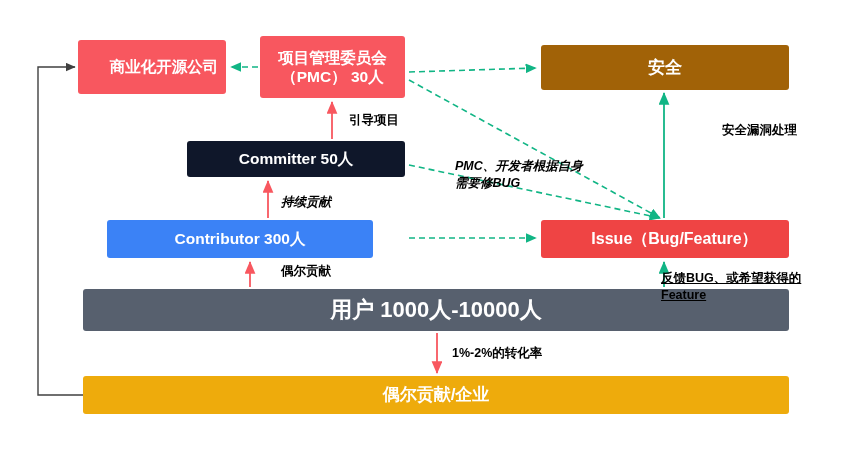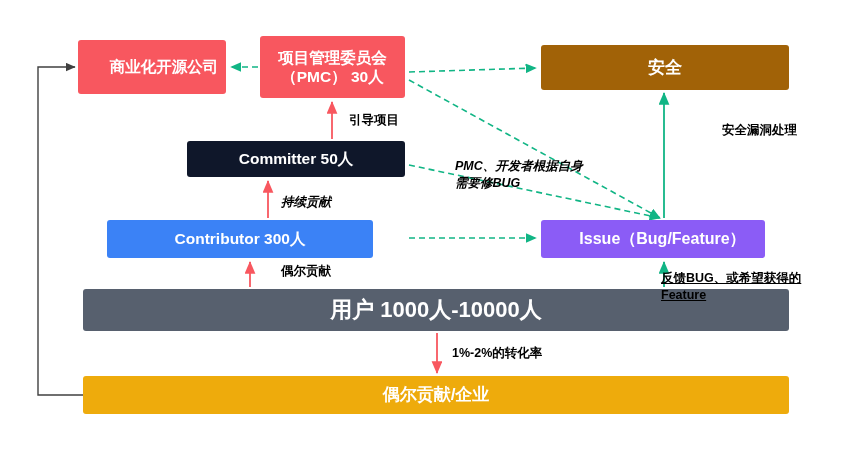--- a/index.html
+++ b/index.html
@@ -51,22 +51,22 @@
     background: #0f172a;
     font-size: 15.5px;
   }
   .n-contributor {
     left: 83px; top: 220px; width: 266px; height: 38px;
     background: #3b82f6;
     font-size: 15.5px;
     margin-left: 24px;
   }
   .n-issue {
-    left: 541px; top: 220px; width: 224px; height: 38px;
-    background: #8b5cf6;
+    left: 541px; top: 220px; width: 248px; height: 38px;
+    background: #ef4444;
     font-size: 16px;
     padding-left: 19px;
   }
   .n-user {
     left: 83px; top: 289px; width: 706px; height: 42px;
     background: #57606e;
     font-size: 22px;
   }
   .n-paid {
     left: 83px; top: 376px; width: 706px; height: 38px;

